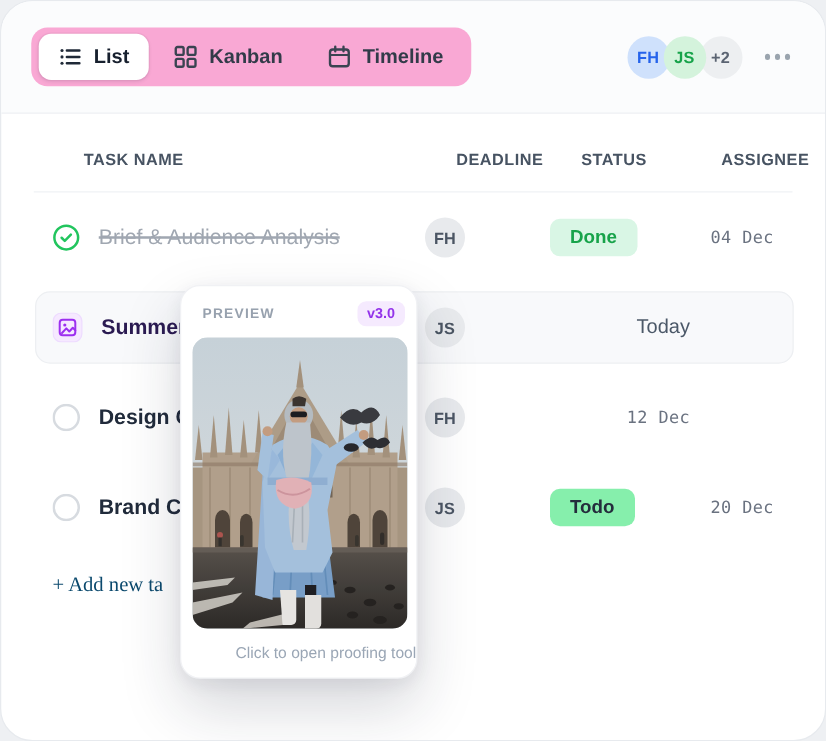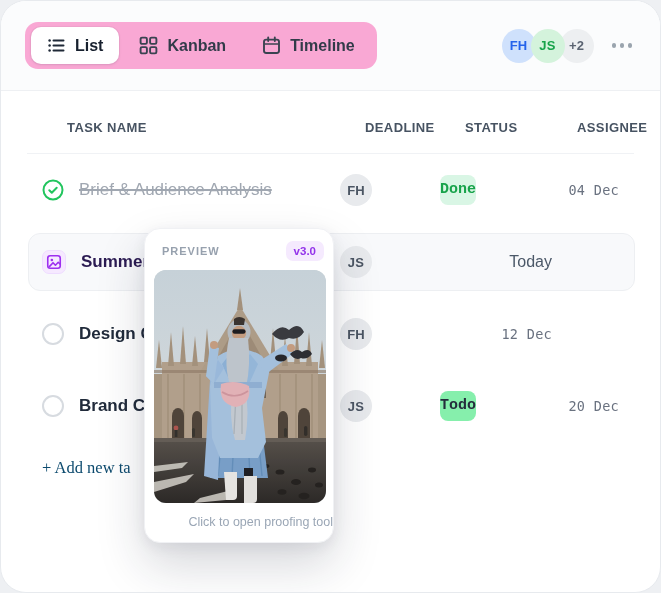--- a/index.html
+++ b/index.html
@@ -59,21 +59,21 @@
   .circle{
     width:22px; height:22px; border-radius:50%; border:2px solid #d7dbe0; background:#fff; flex:0 0 auto;
   }
   .check-wrap{ width:22px; height:22px; flex:0 0 auto; }
   .thumb-icon{
     width:24px; height:24px; border-radius:7px; background:#f6e9ff; border:1px solid #eedcff;
     display:flex; align-items:center; justify-content:center; flex:0 0 auto;
   }
   .row-avatar{ width:32px; height:32px; background:#e8eaed; color:#4b5563; font-size:13px; }
   .badge{
-    display:inline-block; padding:6px 0; border-radius:8px; font-size:15px; font-weight:600; line-height:1.2;font-family:Liberation Mono, monospace;
+    display:inline-block; padding:6px 16px; border-radius:8px; font-size:15px; font-weight:600; line-height:1.2;
   }
   .badge.done{ background:#d9f6e5; color:#17a34a; }
   .badge.review{ background:#f5eafe; color:#9333ea; }
   .badge.inprogress{ background:#dceafd; color:#2f6fe4; }
   .badge.todo{ background:#86efac; color:#242d3c; }
   .deadline{ justify-self:end; font-family:"DejaVu Sans Mono", monospace; font-size:13.5px; color:#6a7280; letter-spacing:.3px; }
   .deadline.plain{ font-family:"Liberation Sans", sans-serif; font-size:16px; color:#4b5868; letter-spacing:0; }
   .add-row{
     margin-top:16px; font-size:16.5px; color:#0c4a6e; cursor:pointer; background:none; border:none;
     font-family:Liberation Serif, serif; padding:0; display:block; text-align:left;

